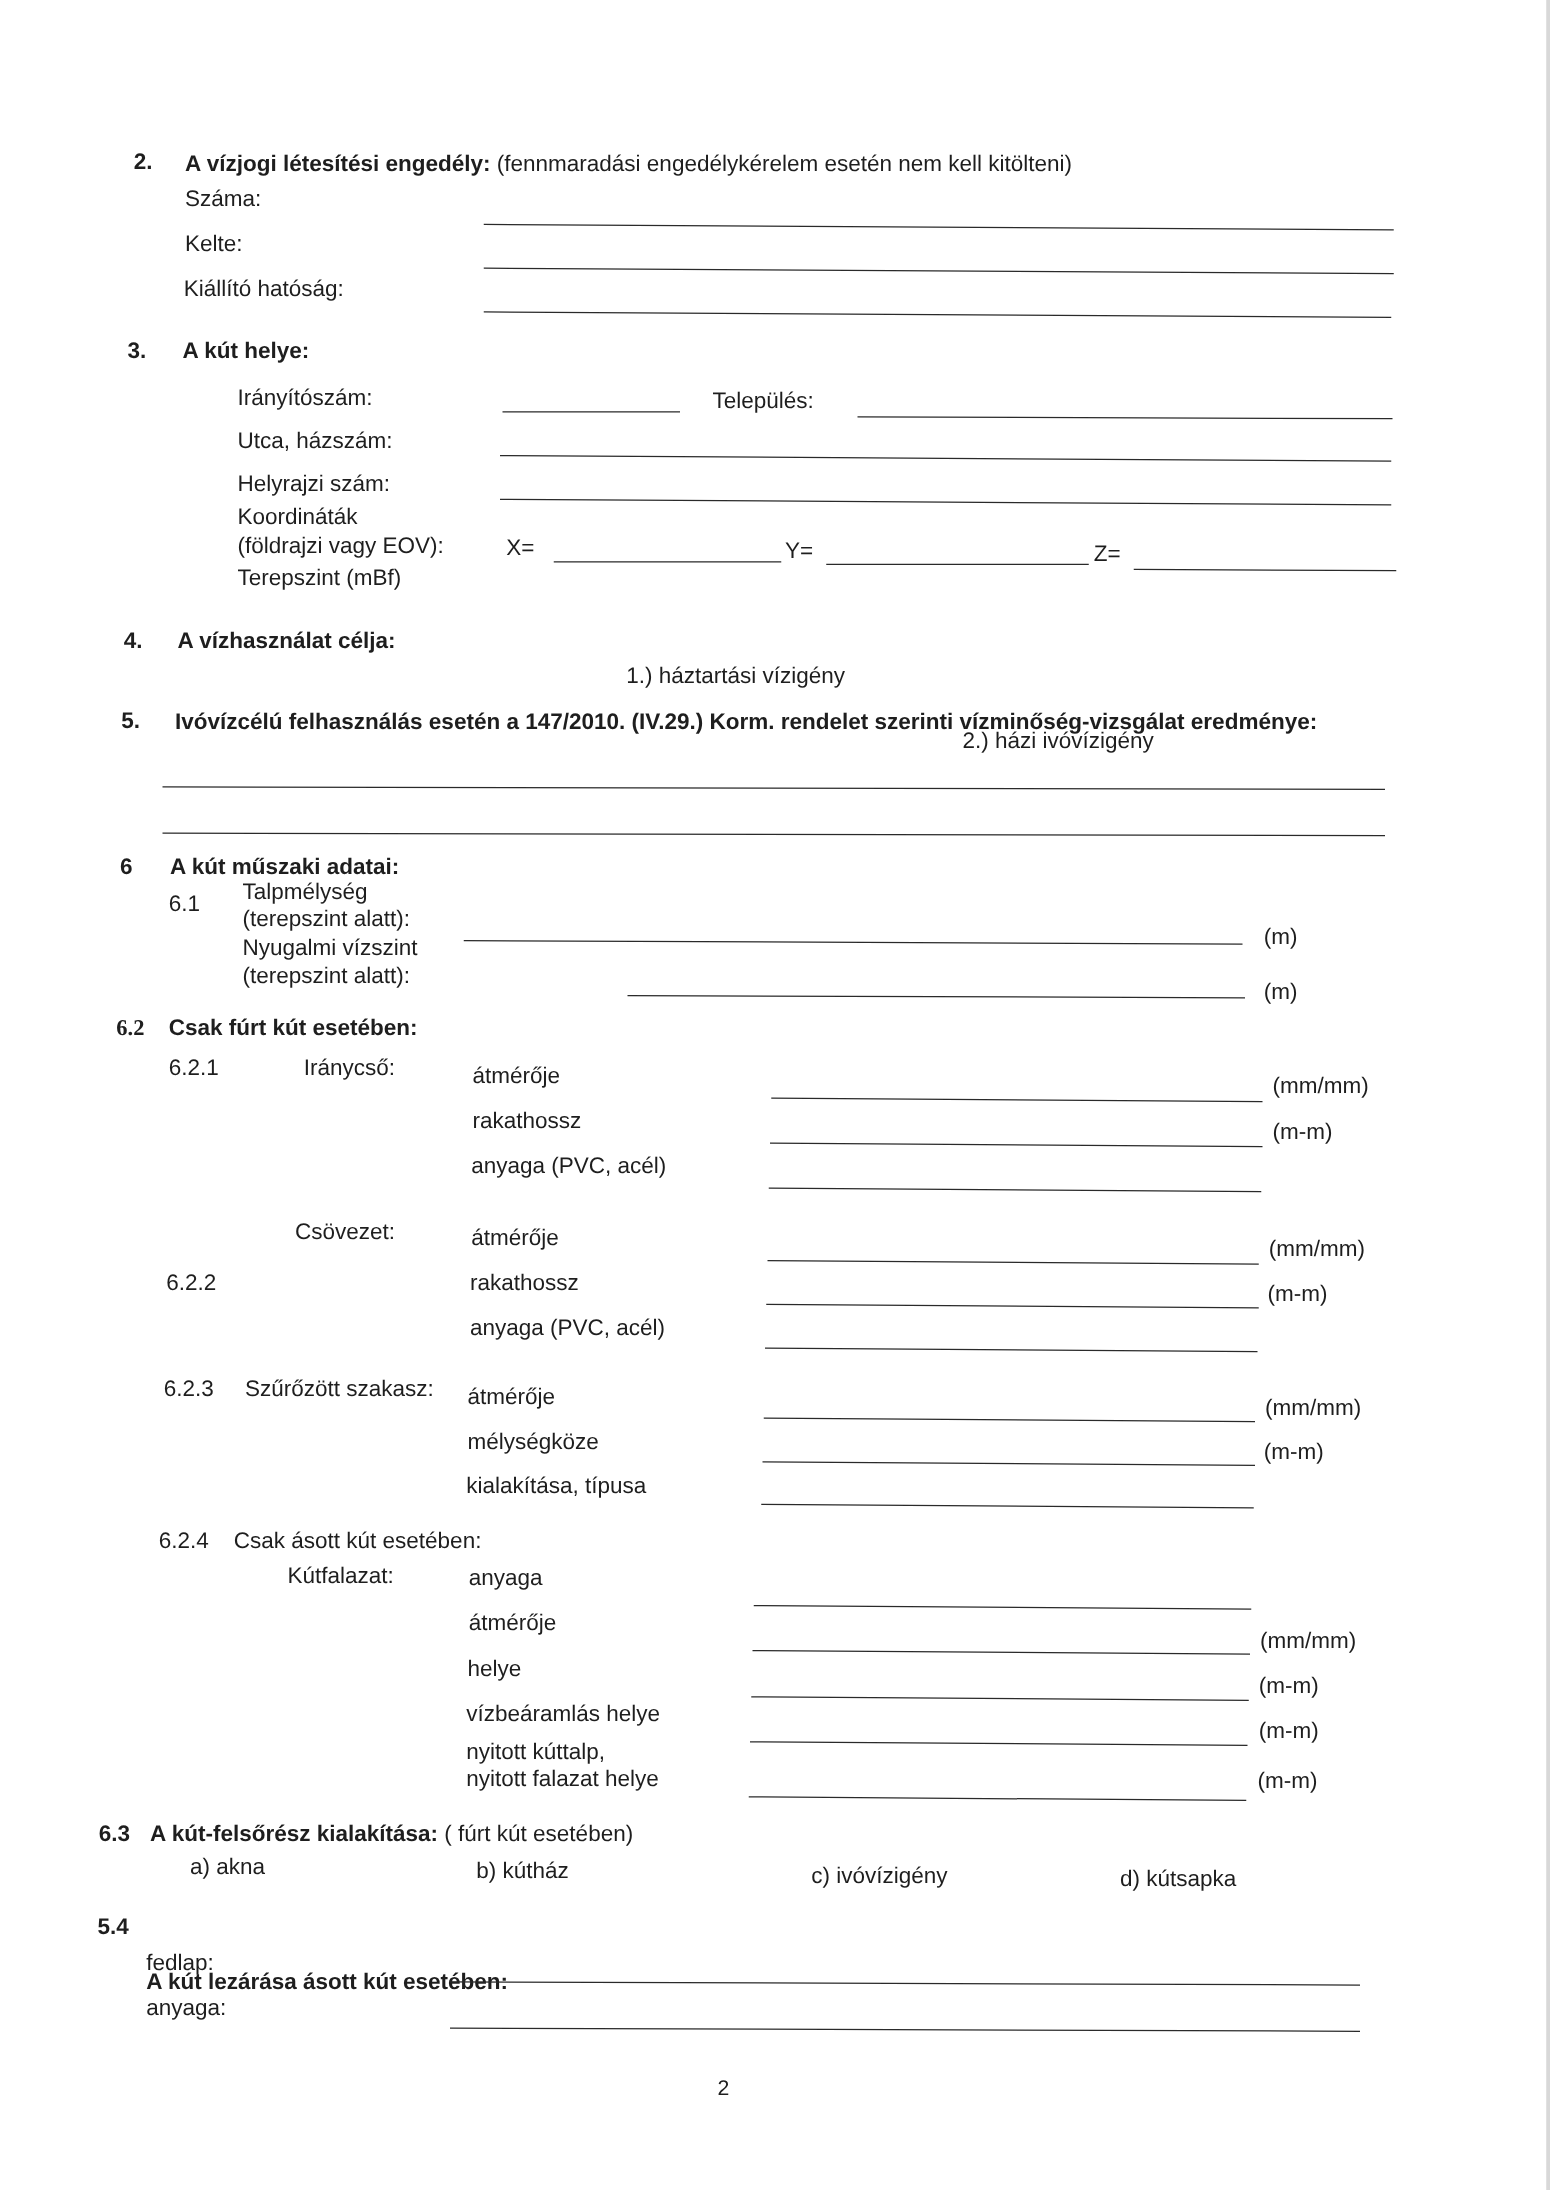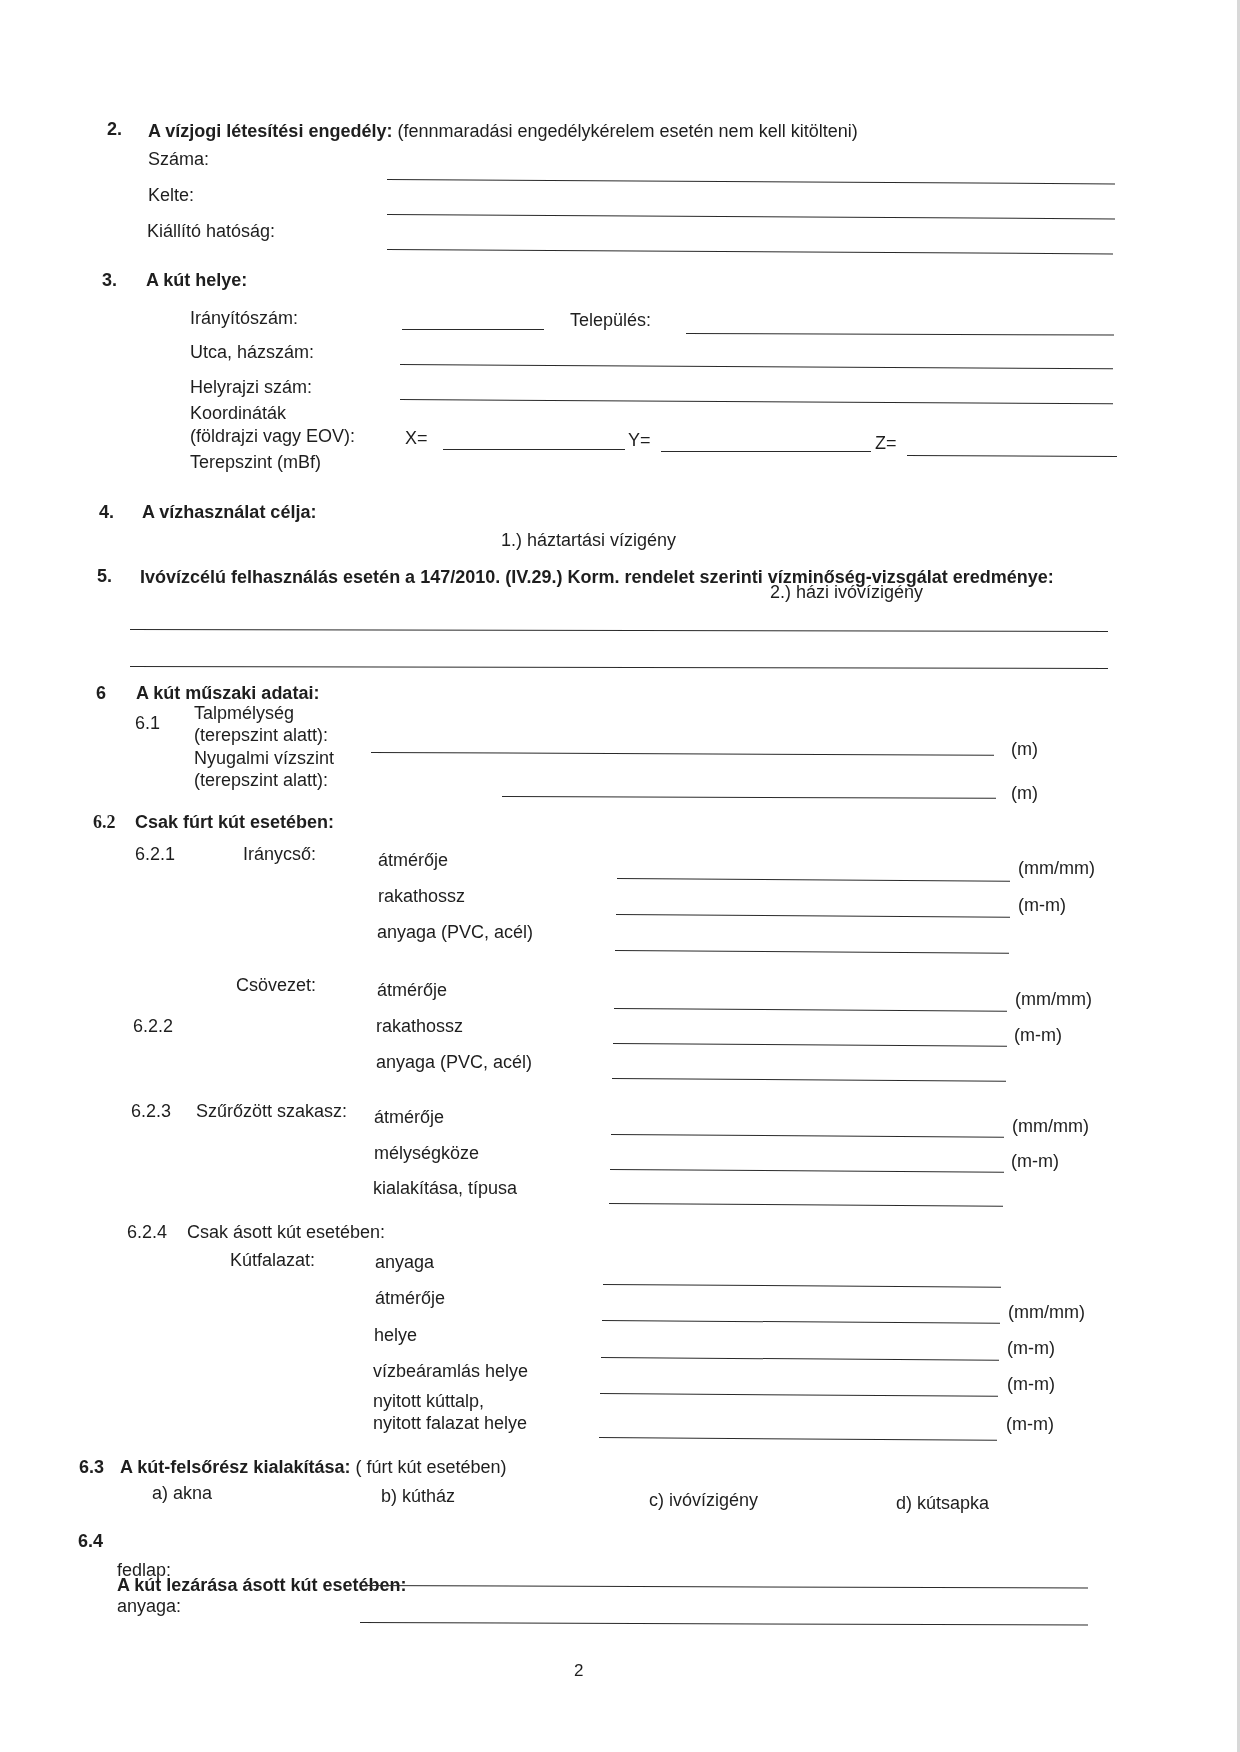--- a/index.html
+++ b/index.html
@@ -121,20 +121,20 @@
 <div class="ln" style="left:599px;top:1437px;width:398px;transform:rotate(0.4deg);"></div>
 <div class="t" style="left:1006px;top:1415px;">(m-m)</div>
 
 <div class="t b" style="left:79px;top:1458px;">6.3</div>
 <div class="t" style="left:120px;top:1458px;"><span class="b">A kút-felsőrész kialakítása:</span> <span>( fúrt kút esetében)</span></div>
 <div class="t" style="left:152px;top:1484px;">a)   akna</div>
 <div class="t" style="left:381px;top:1487px;">b)   kútház</div>
 <div class="t" style="left:649px;top:1491px;">c)   ivóvízigény</div>
 <div class="t" style="left:896px;top:1494px;text-align:center;">d)   kútsapka</div>
 
-<div class="t b" style="left:78px;top:1532px;">6.4</div>
+<div class="t b" style="left:78px;top:1532px;">5.4</div>
 <div class="t b" style="left:117px;top:1532px;margin-top:44px;">A kút lezárása ásott kút esetében:</div>
 <div class="t" style="left:117px;top:1561px;">fedlap:</div>
 <div class="ln" style="left:360px;top:1585px;width:728px;transform:rotate(0.2deg);"></div>
 <div class="t" style="left:117px;top:1597px;">anyaga:</div>
 <div class="ln" style="left:360px;top:1622px;width:728px;transform:rotate(0.2deg);"></div>
 
 <div class="t" style="left:574px;top:1662px;font-size:17px;">2</div>
 
 </body></html>

